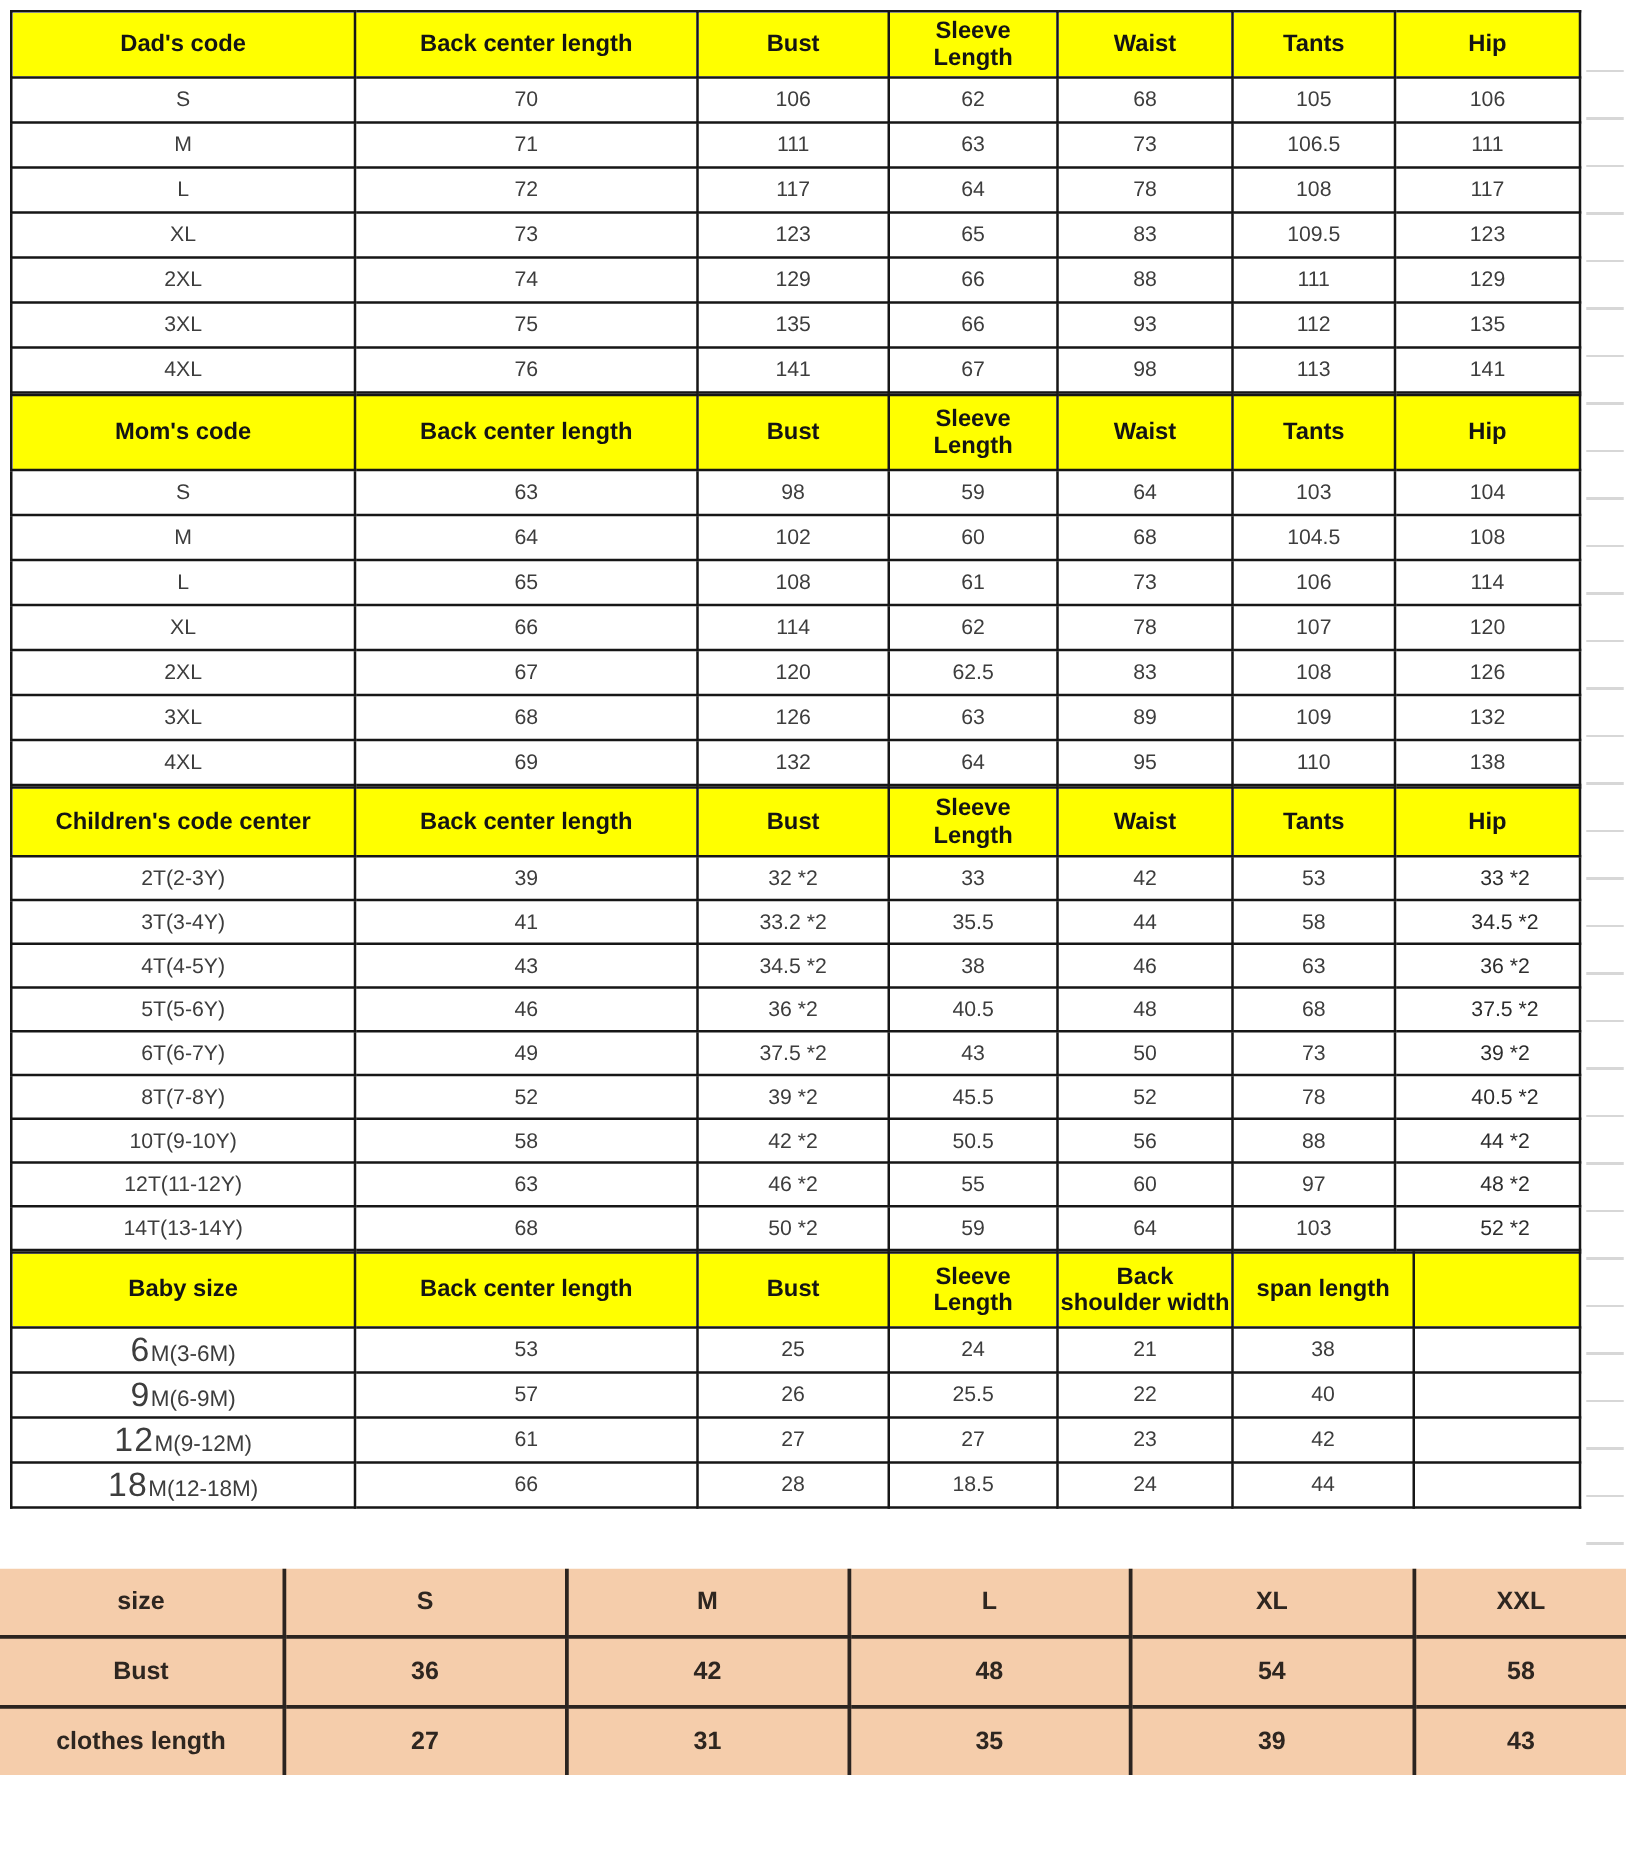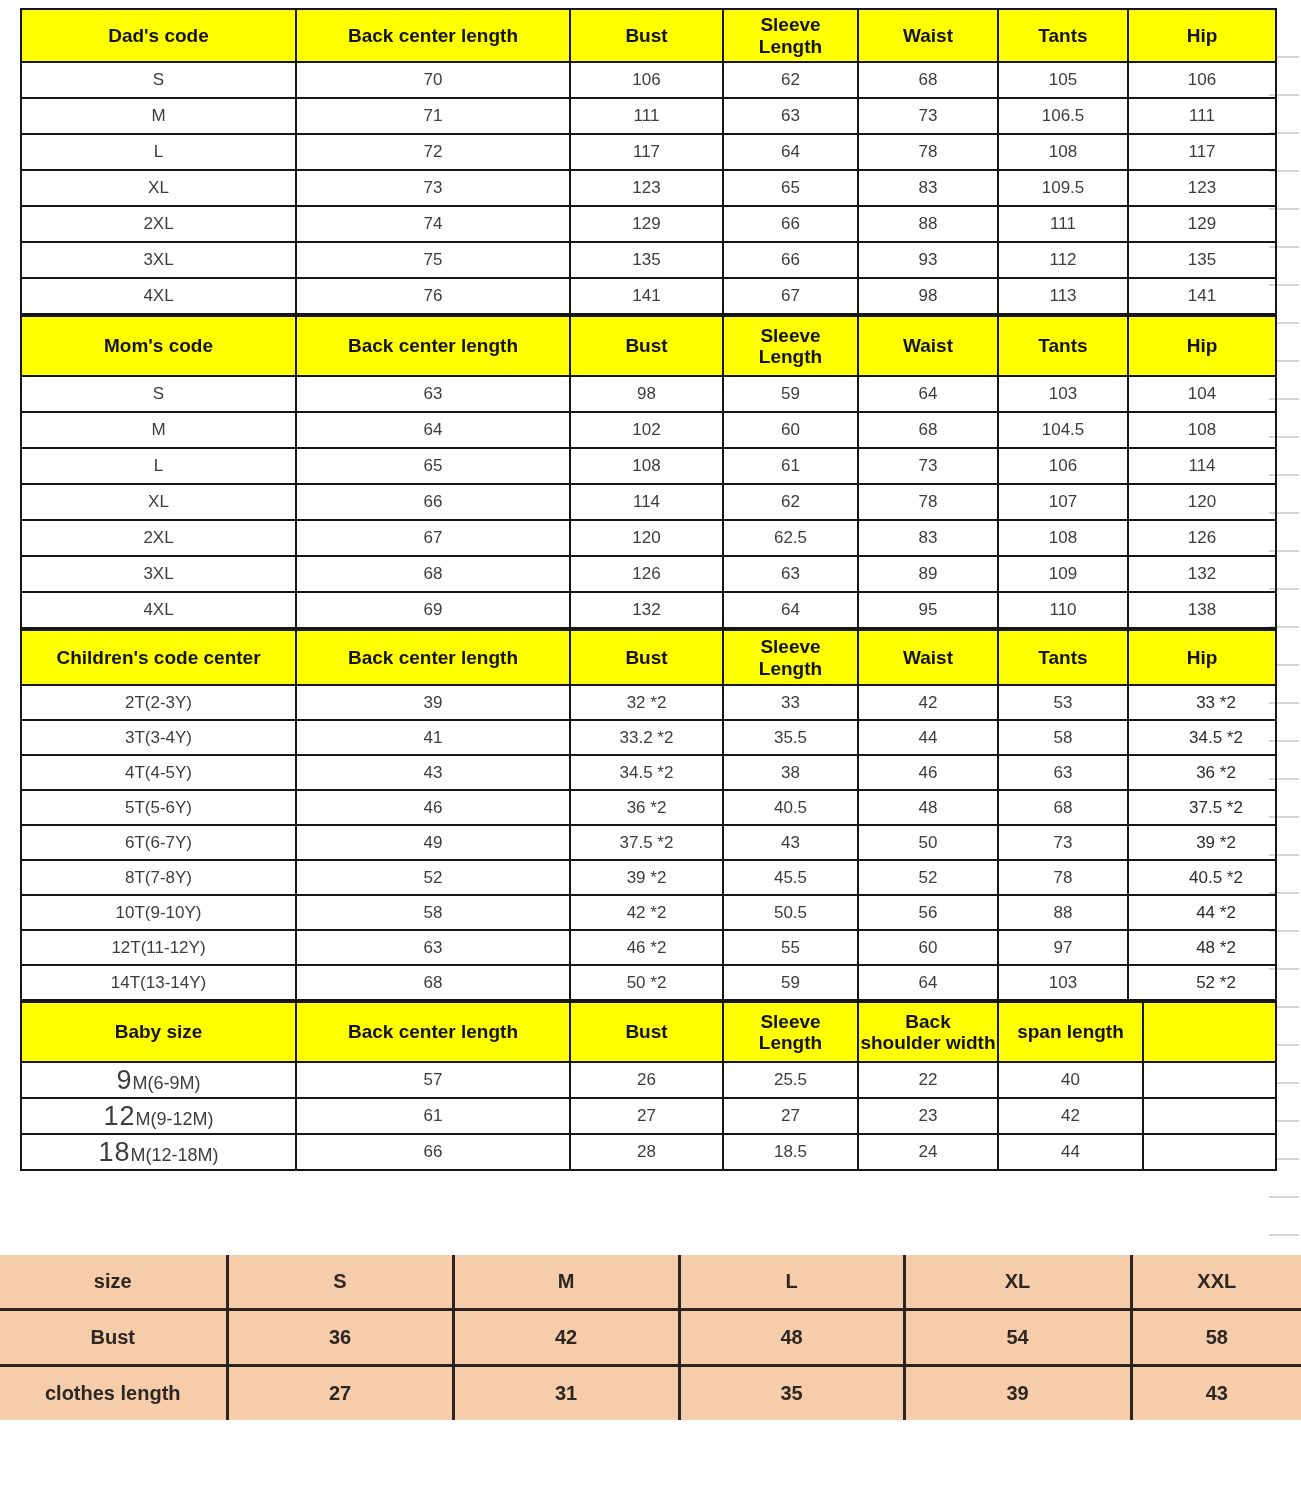--- a/index.html
+++ b/index.html
@@ -2,21 +2,21 @@
 <html><head>
 <meta charset="utf-8">
 <style>
   html,body{margin:0;padding:0;background:#fff;}
   body{
     width:1301px;height:1500px;position:relative;overflow:hidden;
     font-family:"Liberation Sans", sans-serif;
     -webkit-font-smoothing:antialiased;
   }
   
-  .tables{position:absolute;left:20px;top:8px;width:1182px;}
+  .tables{position:absolute;left:8px;top:8px;width:1182px;}
   table.size{border-collapse:collapse;table-layout:fixed;width:1255px;}
   table.size th, table.size td{
     border:2px solid #161616;padding:0;text-align:center;overflow:hidden;
   }
   table.size th{
     background:#ffff00;color:#141414;font-weight:600;font-size:19px;
     line-height:1.12;white-space:pre-line;
   }
   table.size td{font-size:17px;color:#3d3d3d;font-weight:400;}
   .t-dad th{height:51px;}
@@ -376,20 +376,29 @@
           <th>Bust</th>
           <th>Sleeve
 Length</th>
           <th>Back
 shoulder width</th>
           <th>span length</th>
           <th class="filler"></th>
         </tr>
       </thead>
     <tbody>
+        <tr class="tone-plain">
+          <td class="baby-label"><span class="big">6</span><span class="rest">M(3-6M)</span></td>
+          <td>53</td>
+          <td>25</td>
+          <td>24</td>
+          <td>21</td>
+          <td>38</td>
+          <td class="filler"></td>
+        </tr>
         <tr class="tone-plain">
           <td class="baby-label"><span class="big">9</span><span class="rest">M(6-9M)</span></td>
           <td>57</td>
           <td>26</td>
           <td>25.5</td>
           <td>22</td>
           <td>40</td>
           <td class="filler"></td>
         </tr>
         <tr class="tone-plain">

